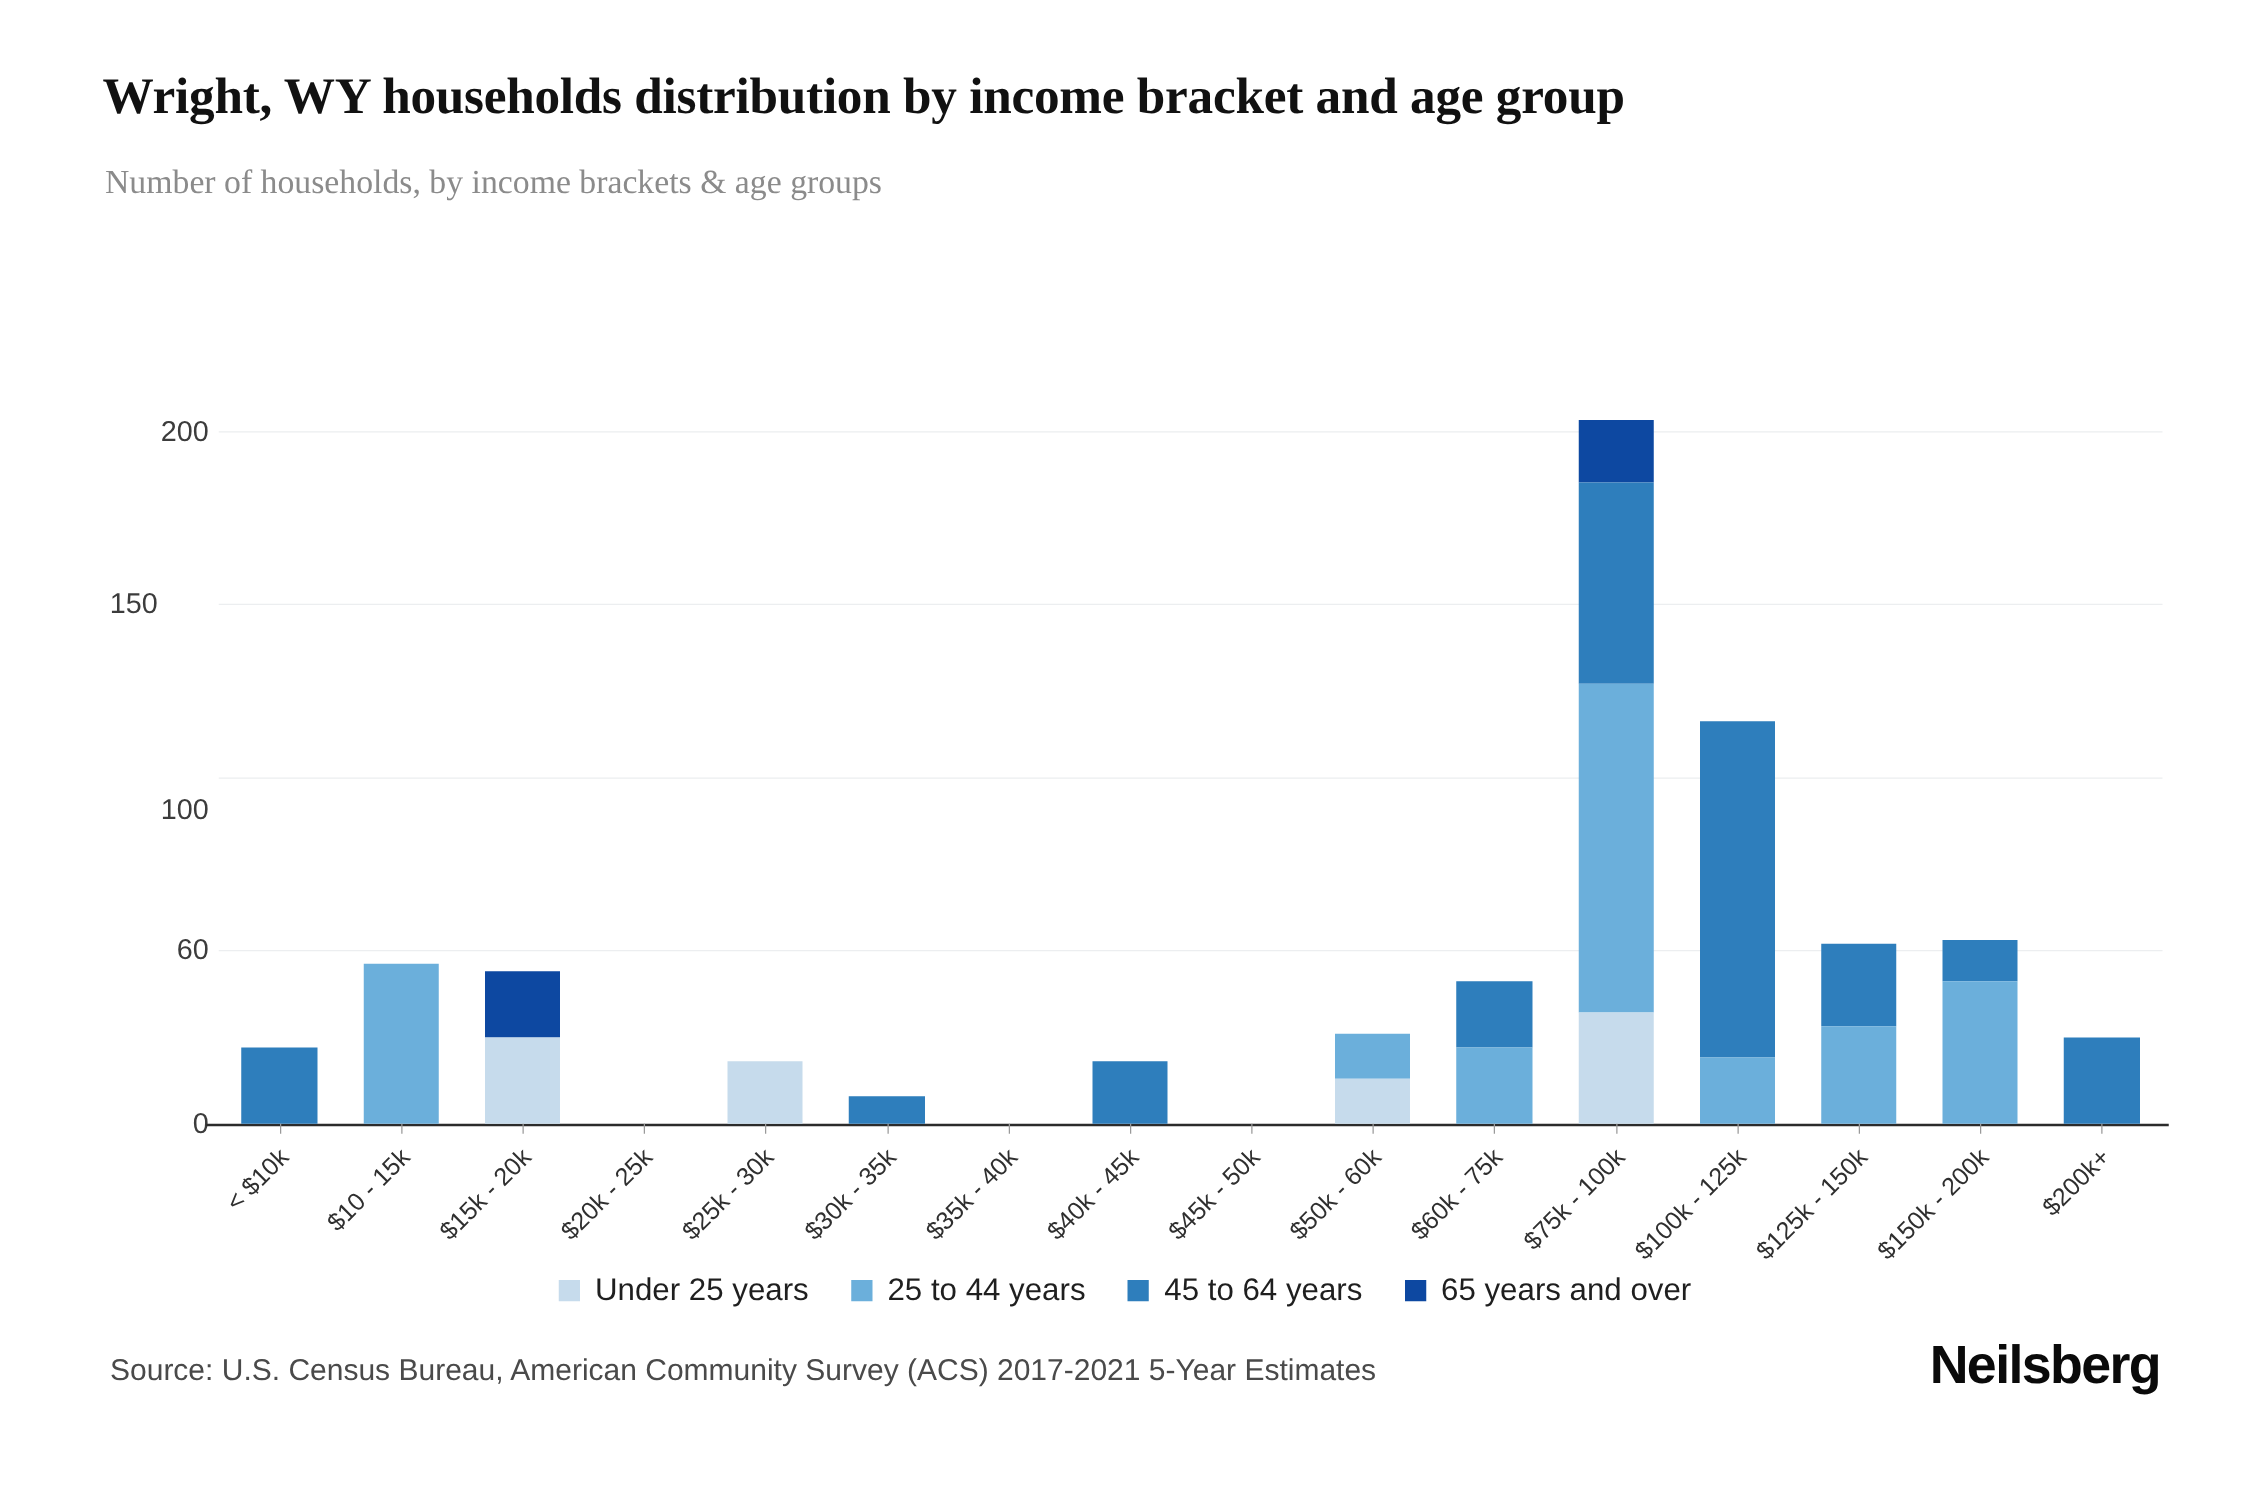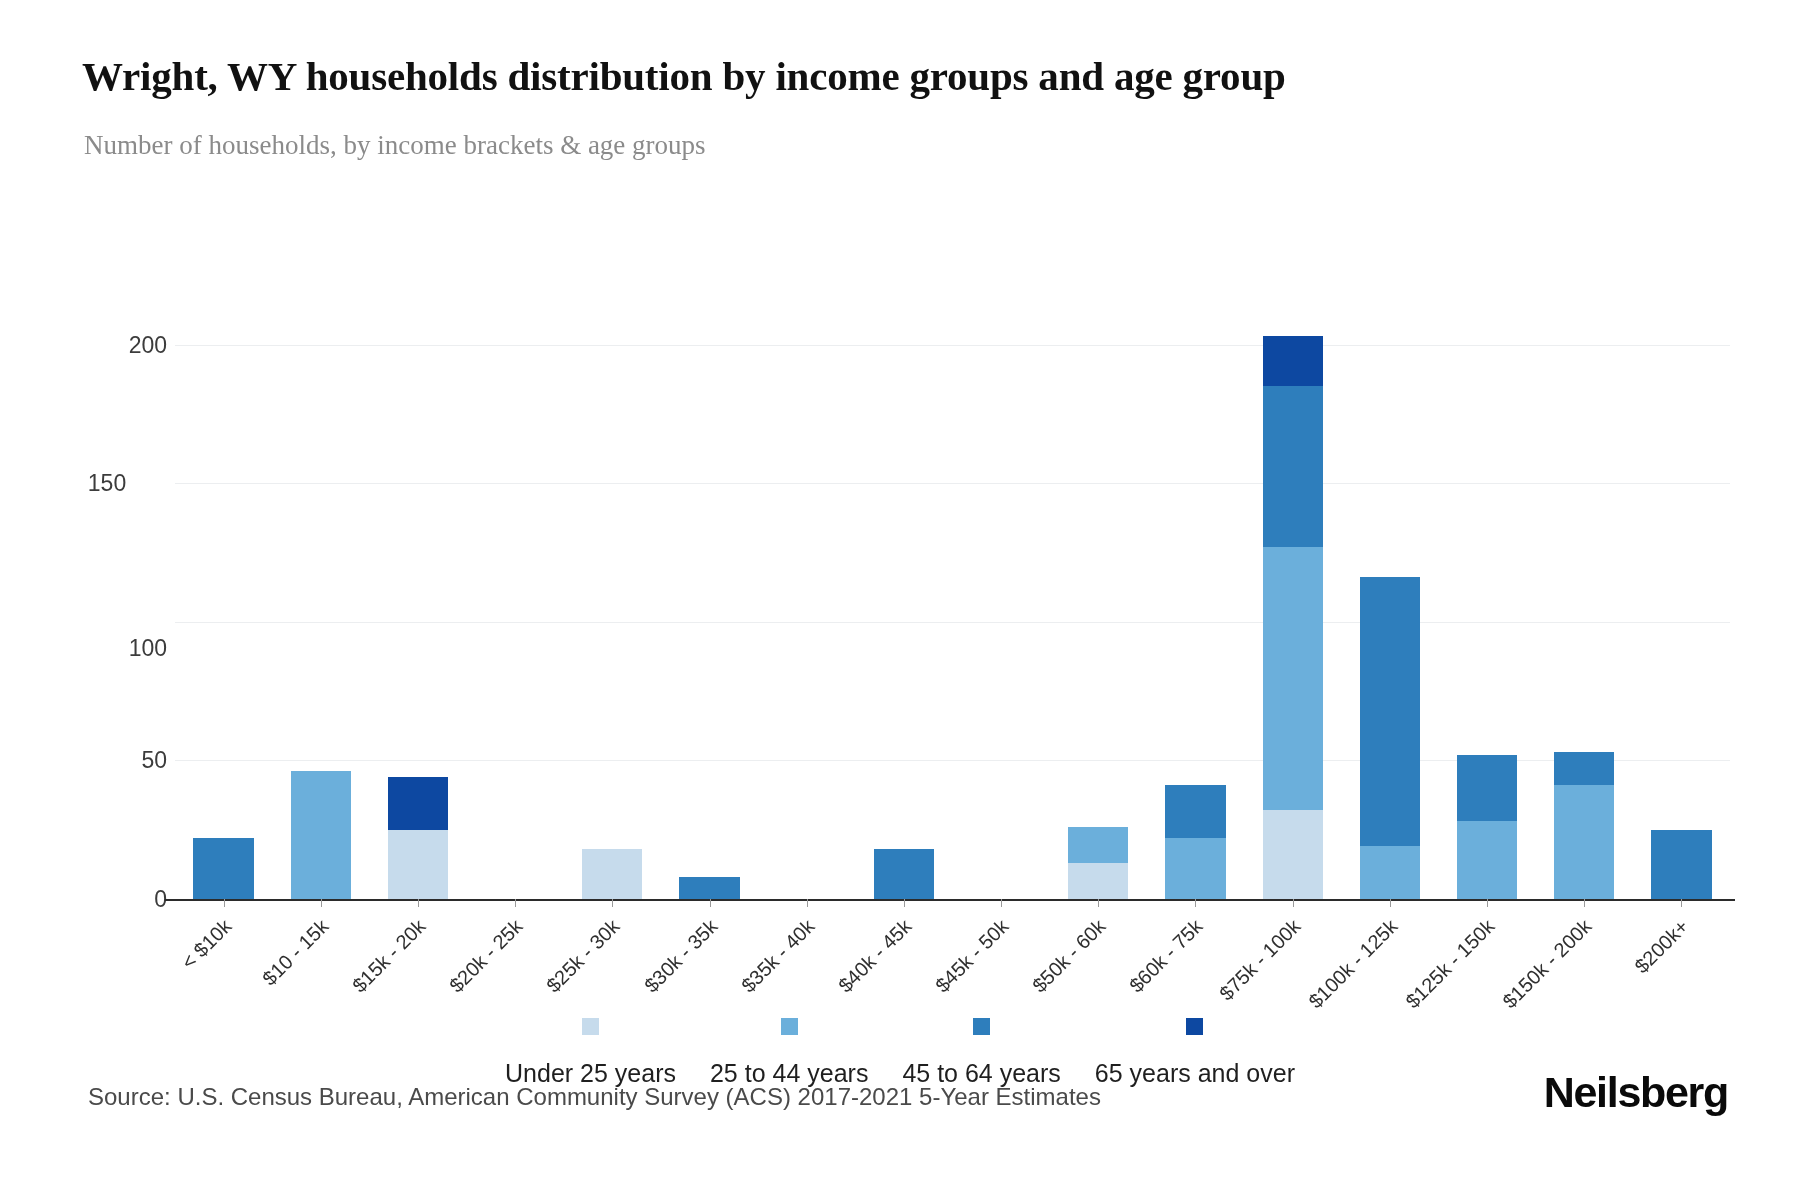--- a/index.html
+++ b/index.html
@@ -123,22 +123,21 @@
     right: 0;
     top: 1018px;
     display: flex;
     justify-content: center;
     align-items: center;
     gap: 34px;
   }
   .legend-item {
     display: flex;
     align-items: center;
-    gap: 24px;
-    flex-direction: column;
+    gap: 12px;
   }
   .legend-swatch {
     width: 17px;
     height: 17px;
   }
   .legend-label {
     font-size: 25px;
     color: #1f1f1f;
     white-space: nowrap;
   }
@@ -160,33 +159,33 @@
     font-weight: bold;
     letter-spacing: -1.3px;
     color: #0a0a0a;
   }
 </style>
 </head>
 <body>
 
 <div class="page">
 
-  <div class="chart-title">Wright, WY households distribution by income groups and age group</div>
+  <div class="chart-title">Wright, WY households distribution by income bracket and age group</div>
   <div class="chart-subtitle">Number of households, by income brackets &amp; age groups</div>
 
   <div class="plot">
     <div id="gridlines">
         <div class="gridline" style="top: 457.395px;"></div>
         <div class="gridline" style="top: 318.791px;"></div>
         <div class="gridline" style="top: 180.186px;"></div>
         <div class="gridline" style="top: 41.5814px;"></div>
       </div>
     <div id="yticks">
         <div class="ytick" style="top: 596px;">0</div>
-        <div class="ytick" style="top: 457.395px;">50</div>
+        <div class="ytick" style="top: 457.395px;">60</div>
         <div class="ytick" style="top: 318.791px; margin-top: 26px;">100</div>
         <div class="ytick" style="top: 180.186px; text-align: center;">150</div>
         <div class="ytick" style="top: 41.5814px;">200</div>
       </div>
     <div class="axis-baseline"></div>
     <div class="bars" id="bars">
         <div class="bar-group" title="&lt; $10k" style="left: 18.4656px; width: 60.2563px;">
           <div class="seg" style="height: 60.986px; background: rgb(46, 126, 188);"></div>
         </div>
         <div class="bar-group" title="$10 - 15k" style="left: 115.653px; width: 60.2563px;">

